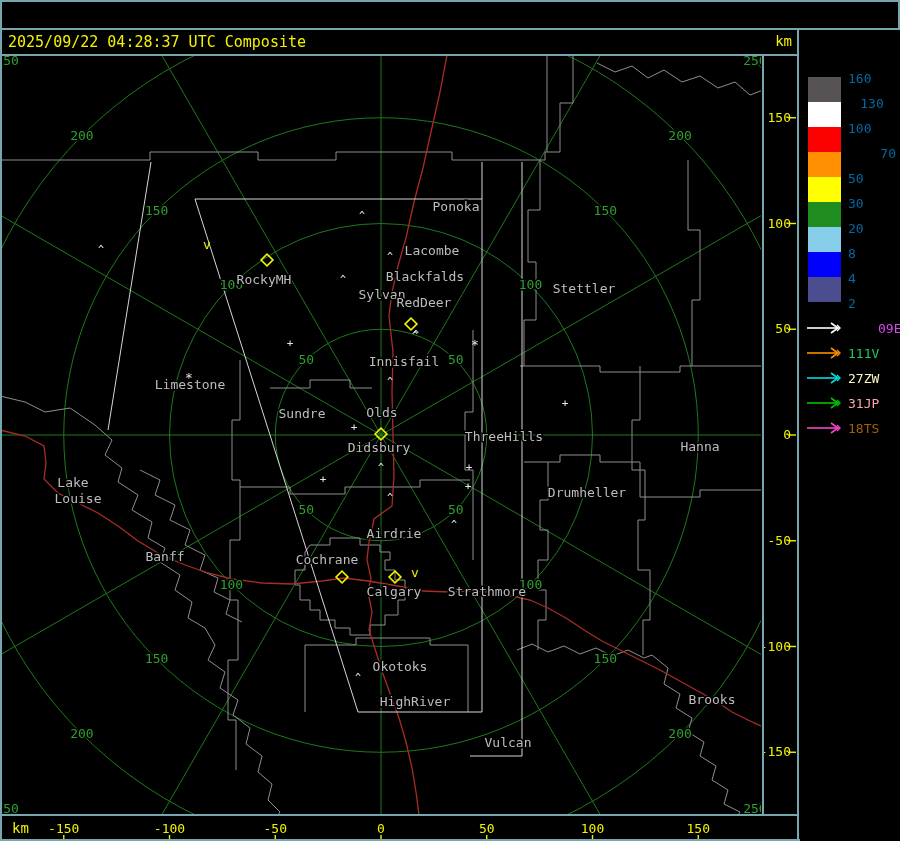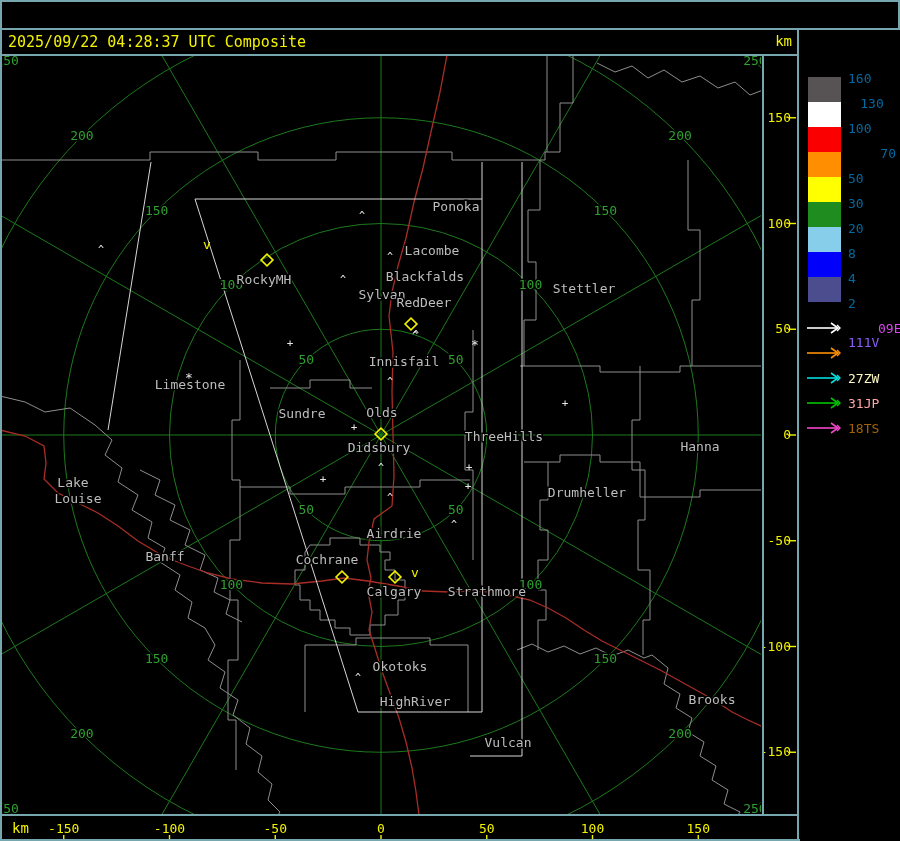--- a/index.html
+++ b/index.html
@@ -219,21 +219,21 @@
         <line x1="1" y1="6" x2="31" y2="6" stroke="#ffffff" stroke-width="1.6"></line>
         <polyline points="25,1 32,6 25,11" fill="none" stroke="#ffffff" stroke-width="1.6"></polyline>
         <polyline points="31,3 34,6 31,9" fill="none" stroke="#ffffff" stroke-width="1.4"></polyline>
       </svg>
       <div class="radar-label" style="top: 322px; color: #d946ef; margin-left: 30px;">09EA</div>
       <svg width="40" height="12" style="position: absolute; left: 806px; top: 347px;">
         <line x1="1" y1="6" x2="31" y2="6" stroke="#ff8f00" stroke-width="1.6"></line>
         <polyline points="25,1 32,6 25,11" fill="none" stroke="#ff8f00" stroke-width="1.6"></polyline>
         <polyline points="31,3 34,6 31,9" fill="none" stroke="#ff8f00" stroke-width="1.4"></polyline>
       </svg>
-      <div class="radar-label" style="top: 336px; color: #8b5cf6;">111V</div>
+      <div class="radar-label" style="top: 347px; color: #22c55e;">111V</div>
       <svg width="40" height="12" style="position: absolute; left: 806px; top: 372px;">
         <line x1="1" y1="6" x2="31" y2="6" stroke="#00dede" stroke-width="1.6"></line>
         <polyline points="25,1 32,6 25,11" fill="none" stroke="#00dede" stroke-width="1.6"></polyline>
         <polyline points="31,3 34,6 31,9" fill="none" stroke="#00dede" stroke-width="1.4"></polyline>
       </svg>
       <div class="radar-label" style="top: 372px; color: #fef9c3;">27ZW</div>
       <svg width="40" height="12" style="position: absolute; left: 806px; top: 397px;">
         <line x1="1" y1="6" x2="31" y2="6" stroke="#00c400" stroke-width="1.6"></line>
         <polyline points="25,1 32,6 25,11" fill="none" stroke="#00c400" stroke-width="1.6"></polyline>
         <polyline points="31,3 34,6 31,9" fill="none" stroke="#00c400" stroke-width="1.4"></polyline>

